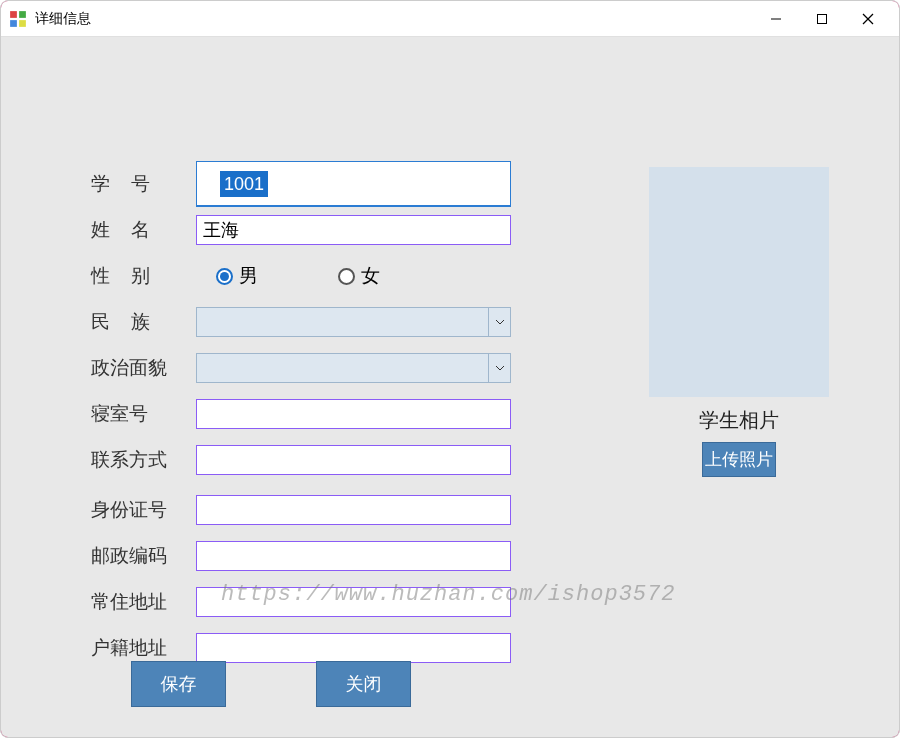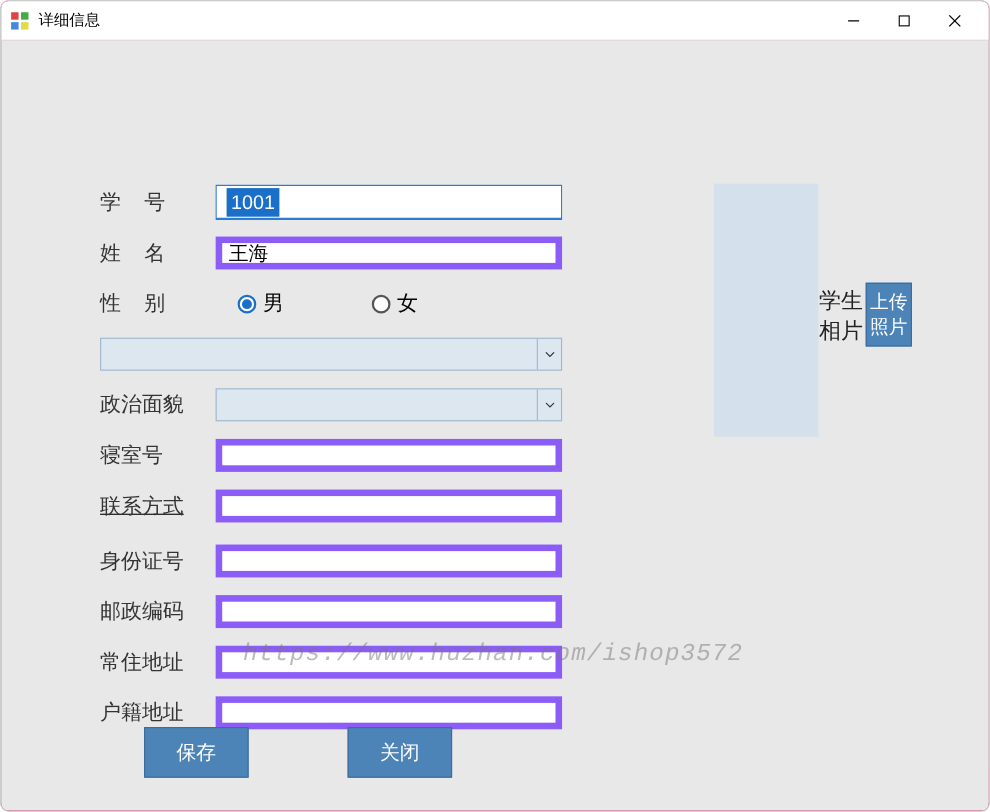--- a/index.html
+++ b/index.html
@@ -68,57 +68,57 @@
       left: 90px;
       top: 130px;
       width: 420px;
     }
     .form-row {
       display: flex;
       align-items: center;
       margin-bottom: 12px;
       height: 34px;
     }
-    .form-row.tall { margin-bottom: 16px; text-decoration: underline; }
+    .form-row.tall { margin-bottom: 16px; }
     .form-label {
       width: 105px;
       font-size: 19px;
       color: #333;
       text-align: left;
       padding-right: 10px;
       white-space: pre;
     }
     .form-input {
       flex: 1;
       height: 30px;
-      border: 6px solid #8b5cf6;
+      border: 1px solid #8b5cf6;
       background: #fff;
       font-size: 18px;
       padding: 2px 6px;
       font-family: inherit;
     }
     .form-input.highlighted {
       background: #fff;
       border: 1px solid #2b7cd3;
       border-bottom: 2px solid #2b7cd3;
     }
     .highlighted-text {
       display: inline-block;
       background: #1a6fc9;
       color: #fff;
       padding: 2px 4px;
       line-height: 22px;
     }
     .form-input-display {
       flex: 1;
-      height: 32px;
+      height: 46px;
       border: 1px solid #aaa;
       background: #fff;
       font-size: 18px;
-      padding: 2px 9px;
+      padding: 2px 23px;
       display: flex;
       align-items: center;
     }
     .radio-group {
       flex: 1;
       display: flex;
       align-items: center;
       gap: 80px;
       padding-left: 20px;
     }
@@ -168,21 +168,21 @@
       display: flex;
       align-items: center;
       justify-content: center;
     }
     .photo-panel {
       position: absolute;
       right: 70px;
       top: 130px;
       width: 180px;
       display: flex;
-      flex-direction: row;
+      flex-direction: column;
       align-items: center;
     }
     .photo-box {
       width: 180px;
       height: 230px;
       background: #d4e0eb;
     }
     .photo-label {
       font-size: 20px;
       color: #222;
@@ -287,20 +287,21 @@
             <span>男</span>
           </label>
           <label class="radio-item">
             <span class="radio-circle"></span>
             <span>女</span>
           </label>
         </div>
       </div>
 
       <div class="form-row">
+        <div class="form-label">民    族</div>
         <div class="form-select">
           <span></span>
           <span class="select-arrow">
             <svg width="8" height="5" viewBox="0 0 8 5">
                 <path d="M0 0 L4 4 L8 0" fill="none" stroke="#333" stroke-width="1"></path>
               </svg>
           </span>
         </div>
       </div>
 

